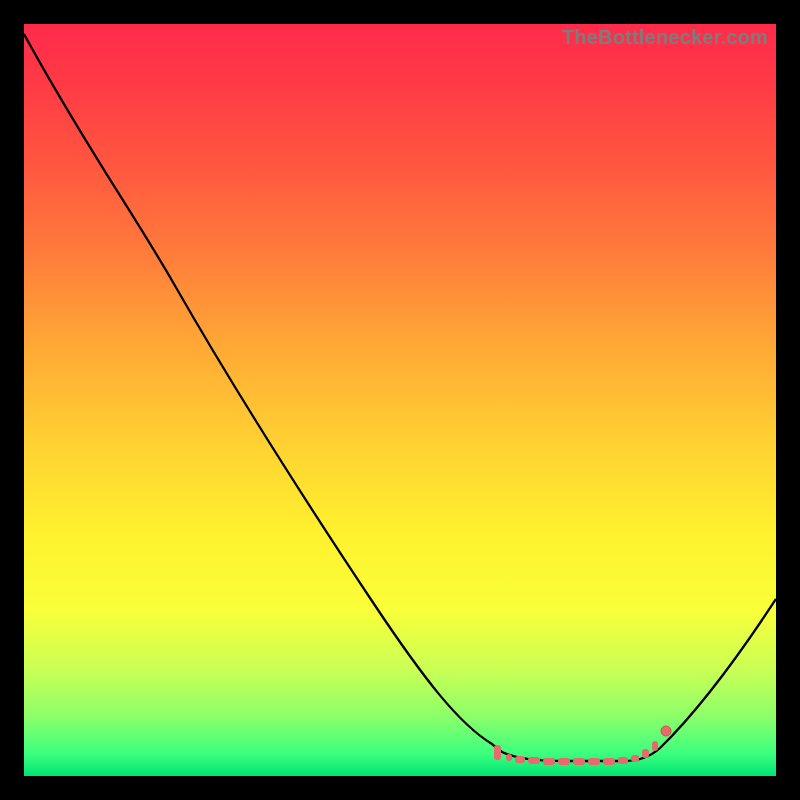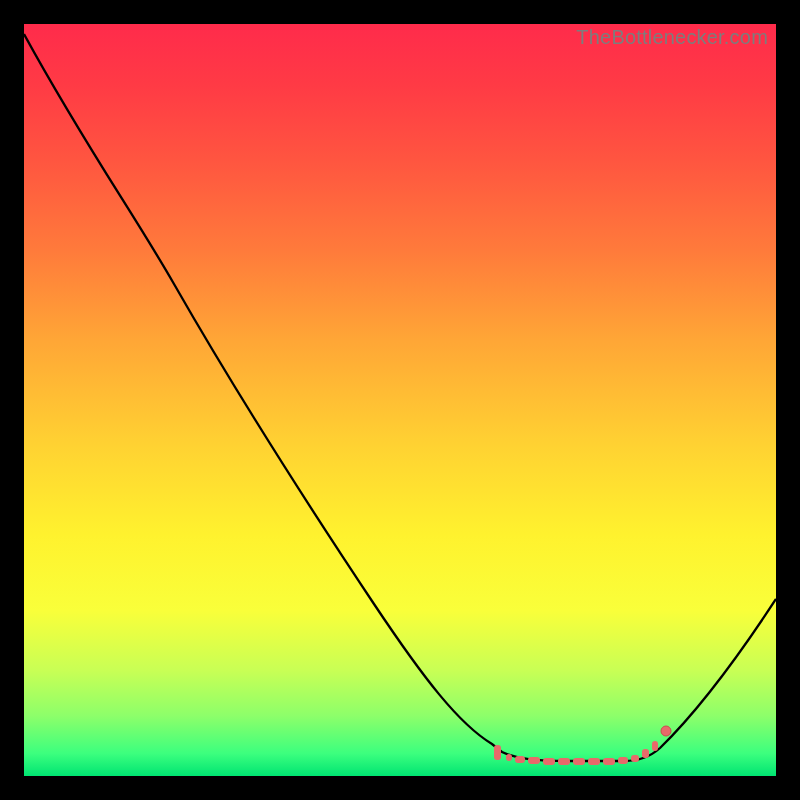--- a/index.html
+++ b/index.html
@@ -36,21 +36,21 @@
       #00e472 100%
     );
   }
 
   .watermark {
     position: absolute;
     top: 2px;
     right: 8px;
     font-family: Arial, Helvetica, sans-serif;
     font-size: 20px;
-    font-weight: 400;
+    font-weight: 700;
     color: #7d7d7d;
     letter-spacing: 0.2px;
     text-align: center;
   }
 
   svg.overlay {
     position: absolute;
     inset: 0;
     width: 100%;
     height: 100%;

